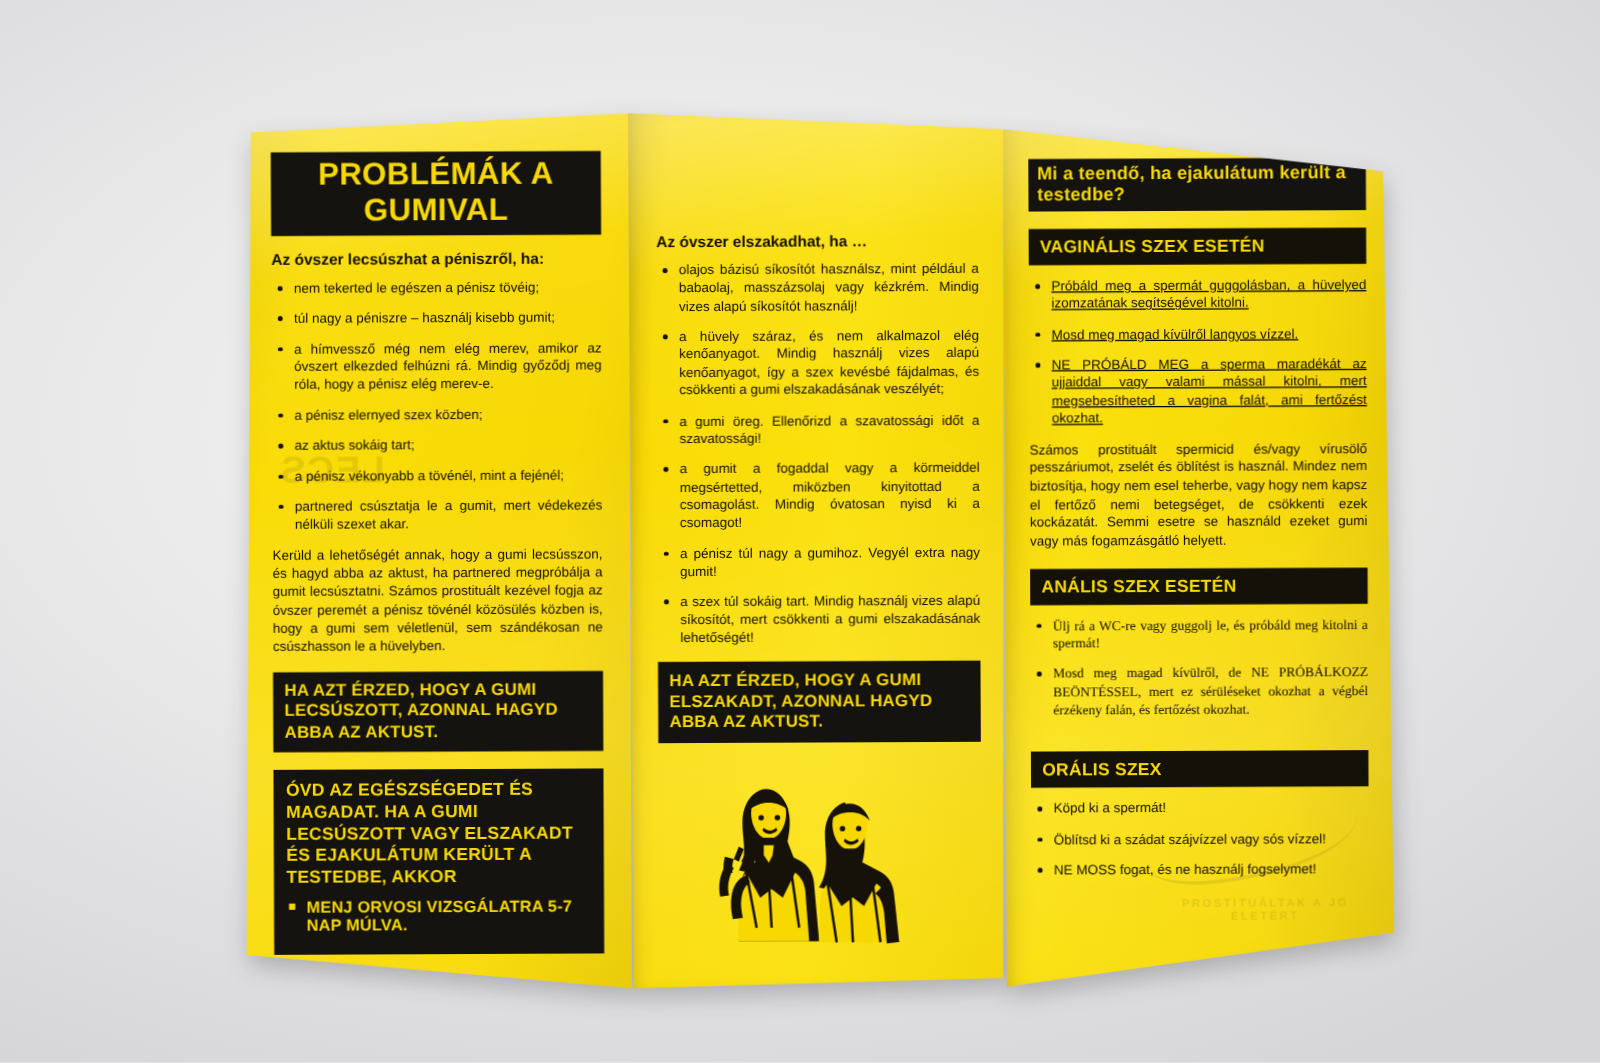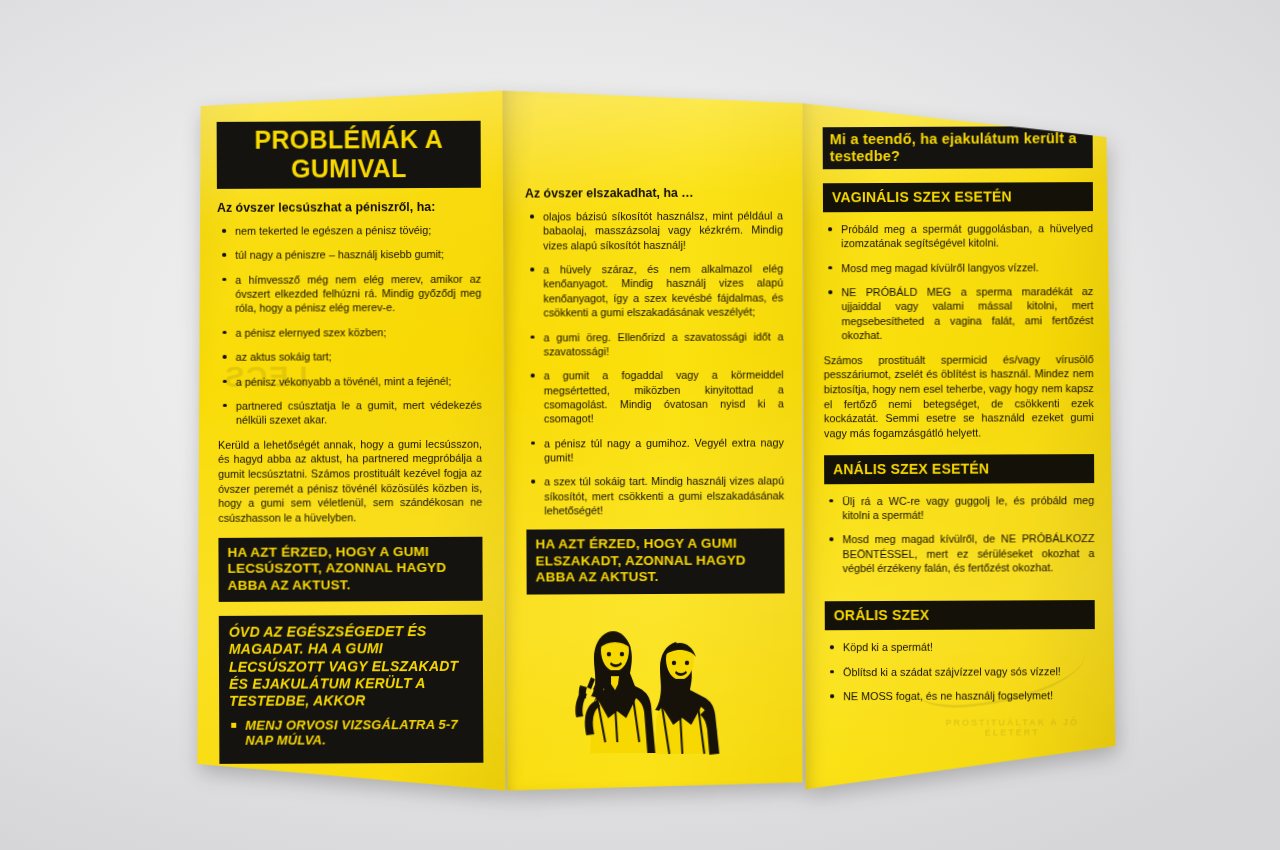--- a/index.html
+++ b/index.html
@@ -94,21 +94,20 @@
   }
   .banner-note {
     font-size: 13.5px;
     padding: 7px 9px 8px 9px;
     line-height: 1.22;
   }
   .banner-box {
     font-size: 14px;
     padding: 8px 10px 10px 10px;
     line-height: 1.24;
-    font-style: italic;
   }
 
   .lead {
     font-weight: bold;
     font-size: 12.4px;
     color: #140f04;
     margin: 12px 0 9px 0;
   }
 
   ul.bul {
@@ -313,29 +312,29 @@
       </svg>
     </div>
     <div class="sheen"></div>
   </div>
 
   <div class="panel right">
     <div class="panel-content">
       <div class="banner banner-sub" style="margin-top:14px;">Mi a teendő, ha ejakulátum került a testedbe?</div>
 
       <div class="bar">VAGINÁLIS SZEX ESETÉN</div>
-      <ul class="bul tight" style="margin-top:10px;">
+      <ul class="bul tight" style="margin-top:10px;text-decoration:underline;">
         <li>Próbáld meg a spermát guggolásban, a hüvelyed izomzatának segítségével kitolni.</li>
         <li>Mosd meg magad kívülről langyos vízzel.</li>
         <li>NE PRÓBÁLD MEG a sperma maradékát az ujjaiddal vagy valami mással kitolni, mert megsebesítheted a vagina falát, ami fertőzést okozhat.</li>
       </ul>
       <div class="para">Számos prostituált spermicid és/vagy vírusölő pesszáriumot, zselét és öblítést is használ. Mindez nem biztosítja, hogy nem esel teherbe, vagy hogy nem kapsz el fertőző nemi betegséget, de csökkenti ezek kockázatát. Semmi esetre se használd ezeket gumi vagy más fogamzásgátló helyett.</div>
 
       <div class="bar">ANÁLIS SZEX ESETÉN</div>
-      <ul class="bul tight" style="margin-top:10px;">
+      <ul class="bul tight" style="margin-top:10px;font-family:Liberation Serif, serif;">
         <li>Ülj rá a WC-re vagy guggolj le, és próbáld meg kitolni a spermát!</li>
         <li>Mosd meg magad kívülről, de NE PRÓBÁLKOZZ BEÖNTÉSSEL, mert ez sérüléseket okozhat a végbél érzékeny falán, és fertőzést okozhat.</li>
       </ul>
 
       <div class="bar" style="margin-top:26px;">ORÁLIS SZEX</div>
       <ul class="bul tight" style="margin-top:10px;">
         <li>Köpd ki a spermát!</li>
         <li>Öblítsd ki a szádat szájvízzel vagy sós vízzel!</li>
         <li>NE MOSS fogat, és ne használj fogselymet!</li>
       </ul>

